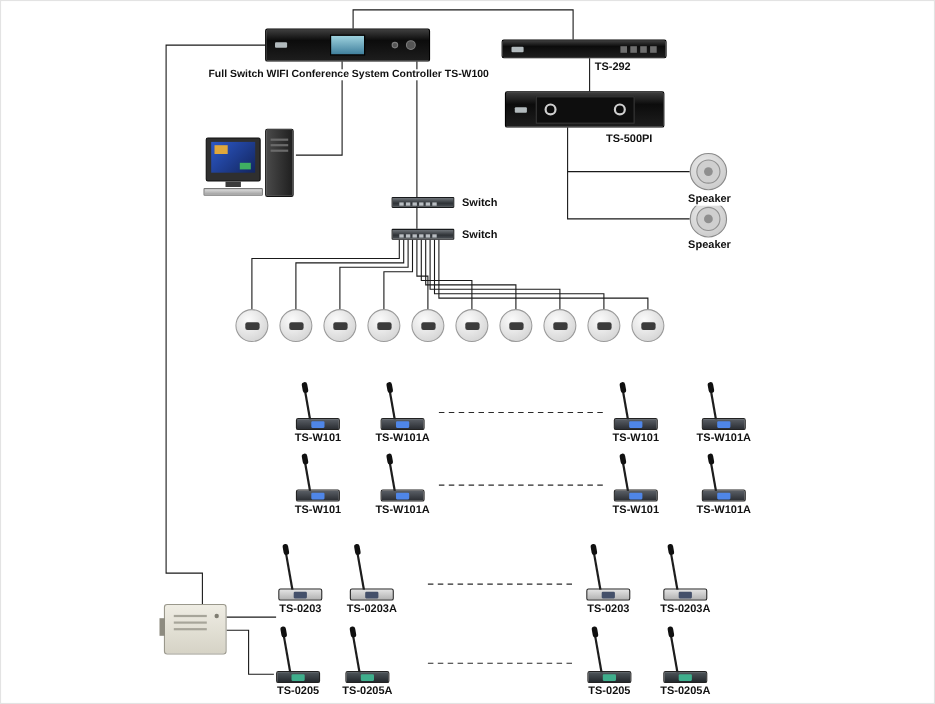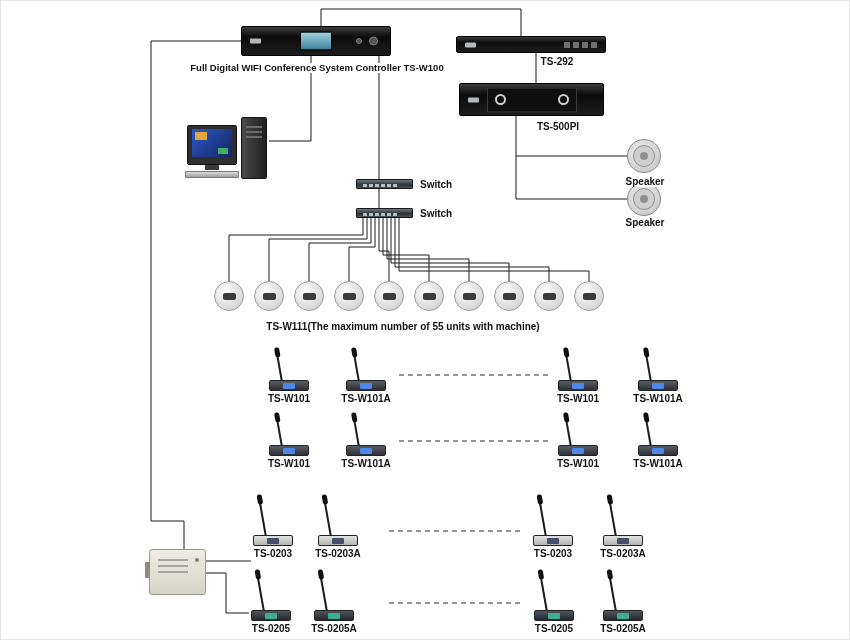--- a/index.html
+++ b/index.html
@@ -102,41 +102,41 @@
       <line x1="388" y1="602" x2="522" y2="602"></line>
     </g>
   </svg>
 
   <div class="dev rack" style="left:240px;top:25px;width:150px;height:30px">
     <span class="logo"></span>
     <div class="ctrl-screen"></div>
     <span class="knob" style="right:12px;top:50%;transform:translateY(-50%);width:9px;height:9px"></span>
     <span class="knob" style="right:28px;top:50%;transform:translateY(-50%);width:6px;height:6px"></span>
   </div>
-  <div class="lbl" style="left:316px;top:62px;font-size:9.5px">Full Digital WIFI Conference System Controller TS-W100</div>
+  <div class="lbl" style="left:316px;top:62px;font-size:9.5px">Full Switch WIFI Conference System Controller TS-W100</div>
 
   <div class="dev rack" style="left:455px;top:35px;width:150px;height:17px">
     <span class="logo"></span>
     <div class="ports">
         <i></i>
         <i></i>
         <i></i>
         <i></i>
       </div>
   </div>
   <div class="lbl" style="left:556px;top:55px">TS-292</div>
 
   <div class="dev rack" style="left:458px;top:82px;width:145px;height:33px">
     <span class="logo"></span>
     <div class="amp-panel">
       <span class="meter" style="left:7px"></span>
       <span class="meter" style="right:7px"></span>
     </div>
   </div>
-  <div class="lbl" style="left:557px;top:120px">TS-500PI</div>
+  <div class="lbl" style="left:571px;top:120px">TS-500PI</div>
 
   <div class="dev speaker" style="left:626px;top:138px">
     <div class="in1">
         <div class="dot"></div>
       </div>
   </div>
   <div class="lbl" style="left:644px;top:175px">Speaker</div>
   <div class="dev speaker" style="left:626px;top:181px">
     <div class="in1">
         <div class="dot"></div>
@@ -206,21 +206,20 @@
     </div>
   <div class="dev cunit" style="left:493px;top:280px">
       <div class="bar"></div>
     </div>
   <div class="dev cunit" style="left:533px;top:280px">
       <div class="bar"></div>
     </div>
   <div class="dev cunit" style="left:573px;top:280px">
       <div class="bar"></div>
     </div>
-  <div class="lbl" style="left:402px;top:320px">TS-W111(The maximum number of 55 units with machine)</div>
 
   <div class="mic dark" style="left:266px;top:350px">
       <div class="neck">
         <span class="cap"></span>
       </div>
       <div class="mbase">
         <span class="scrn"></span>
       </div>
     </div>
   <div class="lbl" style="left:288px;top:392px">TS-W101</div>

